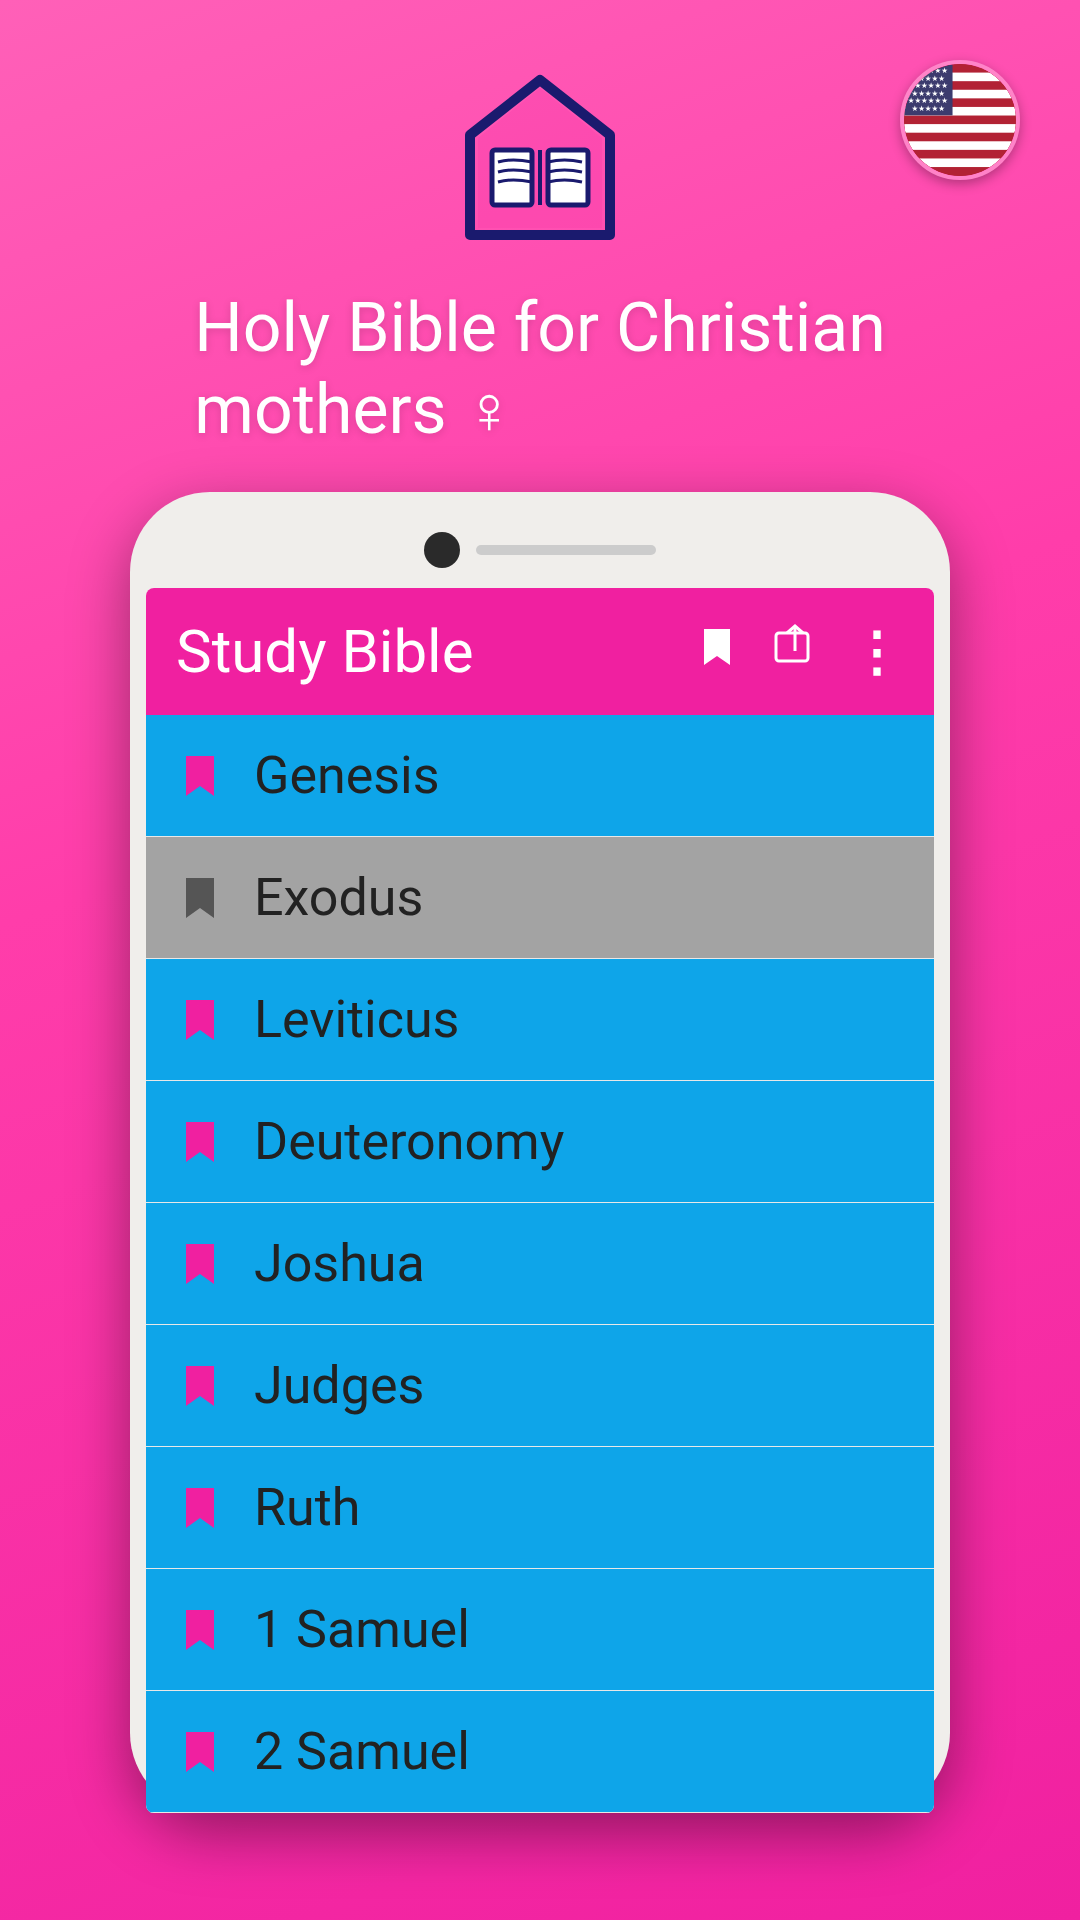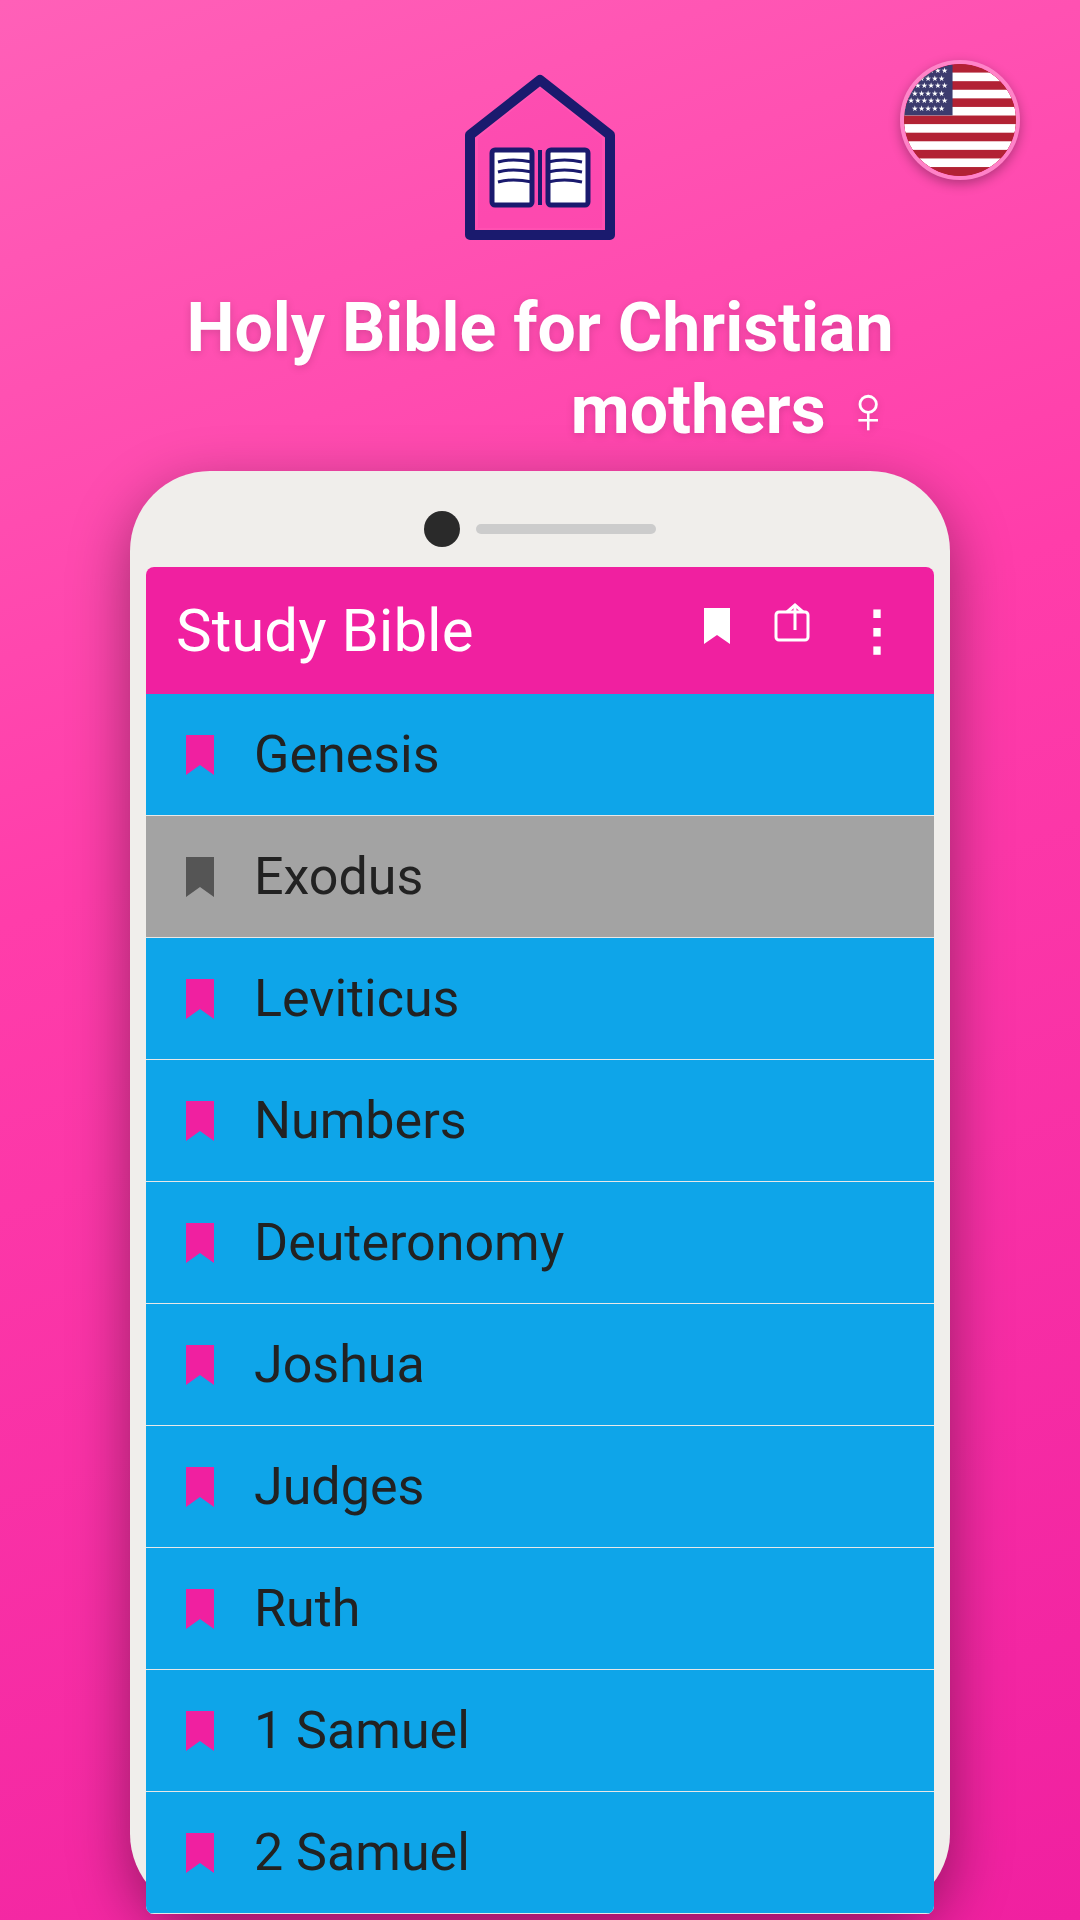--- a/index.html
+++ b/index.html
@@ -50,25 +50,25 @@
 
     .app-icon {
       width: 200px;
       height: 200px;
       margin-bottom: 24px;
     }
 
     .app-title {
       color: white;
       font-size: 68px;
-      font-weight: 700;
-      text-align: right;
+      font-weight: 400;
+      text-align: left;
       line-height: 1.2;
       padding: 0 60px;
-      margin-bottom: 20px;
+      margin-bottom: 41px;
       text-shadow: 0 2px 8px rgba(0,0,0,0.15);
     }
 
     .female-symbol {
       font-size: 68px;
       color: white;
     }
 
     
     .phone-frame {
@@ -275,26 +275,20 @@
           <div class="list-item">
       <svg class="bookmark-icon" viewBox="0 0 36 44" xmlns="http://www.w3.org/2000/svg">
         <path d="M4 2 h28 v40 l-14-10 -14 10 z" fill="#F020A0"></path>
       </svg>
       <span class="list-item-text">Leviticus</span>
     </div>
           <div class="list-item">
       <svg class="bookmark-icon" viewBox="0 0 36 44" xmlns="http://www.w3.org/2000/svg">
         <path d="M4 2 h28 v40 l-14-10 -14 10 z" fill="#F020A0"></path>
       </svg>
-      <span class="list-item-text">Numbers</span>
-    </div>
-          <div class="list-item">
-      <svg class="bookmark-icon" viewBox="0 0 36 44" xmlns="http://www.w3.org/2000/svg">
-        <path d="M4 2 h28 v40 l-14-10 -14 10 z" fill="#F020A0"></path>
-      </svg>
       <span class="list-item-text">Deuteronomy</span>
     </div>
           <div class="list-item">
       <svg class="bookmark-icon" viewBox="0 0 36 44" xmlns="http://www.w3.org/2000/svg">
         <path d="M4 2 h28 v40 l-14-10 -14 10 z" fill="#F020A0"></path>
       </svg>
       <span class="list-item-text">Joshua</span>
     </div>
           <div class="list-item">
       <svg class="bookmark-icon" viewBox="0 0 36 44" xmlns="http://www.w3.org/2000/svg">

